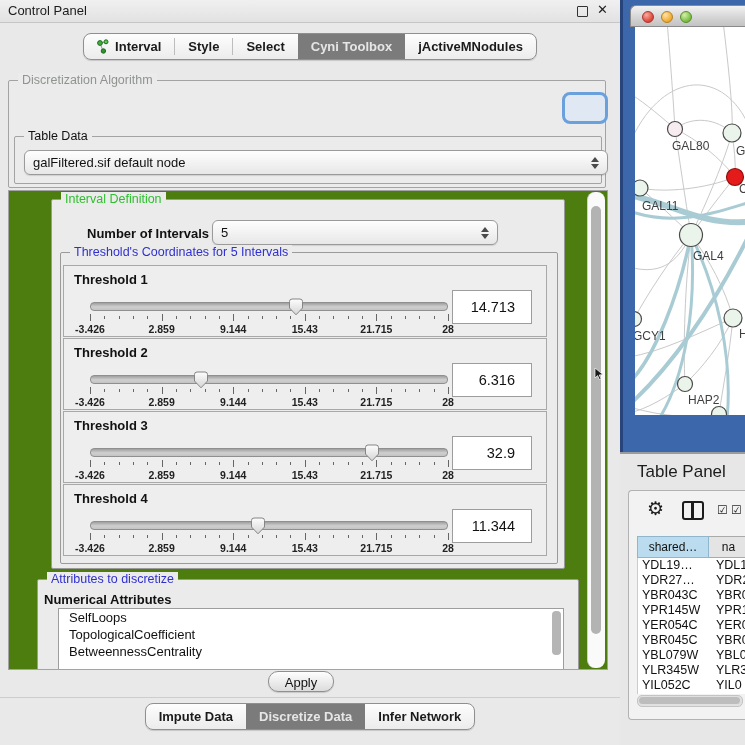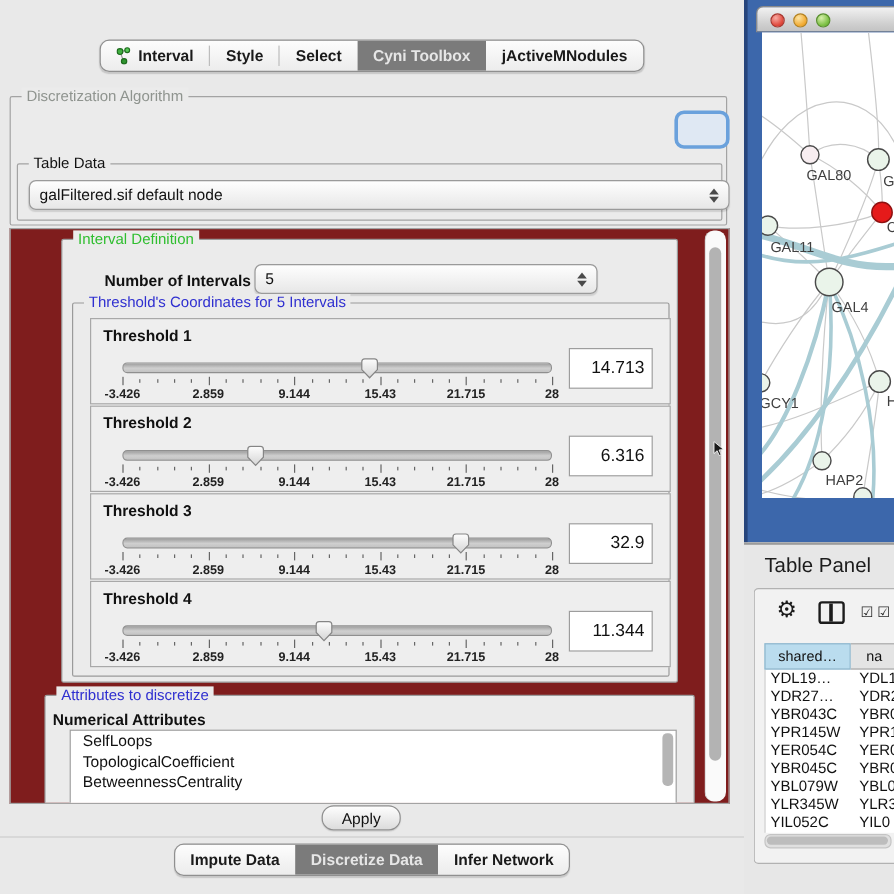--- a/index.html
+++ b/index.html
@@ -48,41 +48,41 @@
   
   .combo-focus-fragment{left:562px;top:92px;width:40px;height:26px;border:3px solid #6aa1dc;border-radius:8px;background:#dfe8f3;z-index:5;}
 
   
   .algo-popup{left:13px;top:84px;width:570px;height:51px;background:#fff;border:1px solid #b5b5b5;box-shadow:0 3px 8px rgba(0,0,0,.35);z-index:6;}
   .popup-hint{position:absolute;left:0;top:3px;width:100%;text-align:center;font-size:13px;color:#b3b3b3;}
   .popup-opt1{position:absolute;left:3px;top:19px;font-size:13px;font-weight:700;color:#000;}
   .popup-opt2{position:absolute;left:3px;top:35px;font-size:13px;color:#000;}
 
   
-  .scroll-panel{left:8px;top:190px;width:598px;height:478px;border:1px solid #a3a3a3;background:#7f1d1d;overflow:hidden;}
+  .scroll-panel{left:8px;top:190px;width:598px;height:478px;border:1px solid #a3a3a3;background:#4d7c0f;overflow:hidden;}
   .v-scrollbar{position:absolute;right:2px;top:1px;bottom:1px;width:17px;background:#fafafa;border-left:1px solid #d0d0d0;border-radius:8px;}
   .v-thumb{position:absolute;left:3px;width:10px;background:#b3b3b3;border-radius:5px;}
 
   .interval-group{left:42px;top:8px;width:512px;height:368px;border:1px solid #9a9a9a;background:#ebebeb;}
   .noi-label{left:35px;top:26px;font-size:13px;font-weight:700;color:#111;}
   .noi-combo{left:160px;top:20px;width:268px;height:23px;}
   .thresh-group{left:8px;top:52px;width:496px;height:310px;border:1px solid #9a9a9a;}
 
-  .thresh-box{position:absolute;left:14px;width:482px;height:70px;border:1px solid #a8a8a8;background:#eeeeee;}
+  .thresh-box{position:absolute;left:2px;width:482px;height:70px;border:1px solid #a8a8a8;background:#eeeeee;}
   .t-label{position:absolute;left:10px;top:6px;font-size:13px;font-weight:700;color:#111;}
   .slider{position:absolute;left:26px;top:36px;width:358px;}
   .track{position:relative;height:7px;border:1px solid #8f8f8f;border-radius:4px;background:linear-gradient(#9f9f9f,#cfcfcf 55%,#c3c3c3);}
   .thumb{position:absolute;top:-5px;width:16px;height:18px;line-height:0;}
   .ticks{position:relative;height:8px;margin-top:3px;}
   .tick{position:absolute;top:0;width:1px;background:#666;}
   .tick.minor{height:3px;top:2px;}
   .tick.major{height:7px;}
   .scale{position:relative;height:11px;margin-top:1px;}
   .scale span{position:absolute;transform:translateX(-50%);font-size:10.5px;font-weight:700;color:#222;white-space:nowrap;}
-  .t-value{position:absolute;right:14px;top:24px;width:62px;height:32px;background:#fff;border:1px solid #9d9d9d;font-size:14.5px;color:#111;text-align:right;line-height:32px;padding-right:6px;}
+  .t-value{position:absolute;right:14px;top:24px;width:62px;height:32px;background:#fff;border:1px solid #9d9d9d;font-size:14.5px;color:#111;text-align:right;line-height:32px;padding-right:16px;}
 
   .attr-group{left:28px;top:388px;width:540px;height:95px;border:1px solid #9a9a9a;background:#ebebeb;}
   .attr-subtitle{position:absolute;left:6px;top:12px;font-size:13px;font-weight:700;color:#111;}
   .attr-list{position:absolute;left:20px;top:28px;width:504px;height:62px;background:#fff;border:1px solid #9d9d9d;overflow:hidden;}
   .attr-item{font-size:13px;color:#111;padding:1px 0 1px 10px;}
   .attr-scroll{position:absolute;right:2px;top:2px;width:9px;height:44px;background:#b5b5b5;border-radius:4px;}
 
   .apply-btn{left:268px;top:671px;width:66px;height:21px;border:1px solid #8f8f8f;border-radius:10px;background:linear-gradient(#fefefe,#dcdcdc);font-size:13px;color:#111;text-align:center;line-height:20px;box-shadow:0 1px 1px rgba(0,0,0,.15);}
 
   .bottom-sep{left:0;top:697px;width:620px;height:1px;background:#cdcdcd;}
@@ -116,20 +116,25 @@
   .h-scrollbar{position:absolute;left:8px;top:204px;width:104px;height:10px;background:#e0e0e0;border:1px solid #c4c4c4;border-radius:5px;}
   .h-thumb{position:absolute;left:1px;top:1px;width:97%;height:7px;background:#bdbdbd;border-radius:4px;}
 
   .mouse-cursor{left:594px;top:367px;z-index:9;}
 </style>
 </head>
 <body>
 
 <div class="abs control-panel">
 
+  <div class="abs cp-titlebar">
+    <span class="abs cp-title">Control Panel</span>
+    <span class="abs float-btn"></span>
+    <span class="abs close-btn">✕</span>
+  </div>
 
   <div class="abs tabs-row">
     <div class="tab-pill">
       <div class="tab-seg">
         <span class="net-icon">
           <svg width="12" height="15" viewBox="0 0 12 15">
             <line x1="3" y1="4" x2="8" y2="3" stroke="#9a9a9a"></line>
             <line x1="3" y1="4" x2="6" y2="12" stroke="#9a9a9a"></line>
             <circle cx="3" cy="4" r="2.4" fill="#3fae3f" stroke="#1d6b1d"></circle>
             <circle cx="9" cy="2.8" r="2" fill="#57c957" stroke="#1d6b1d"></circle>

